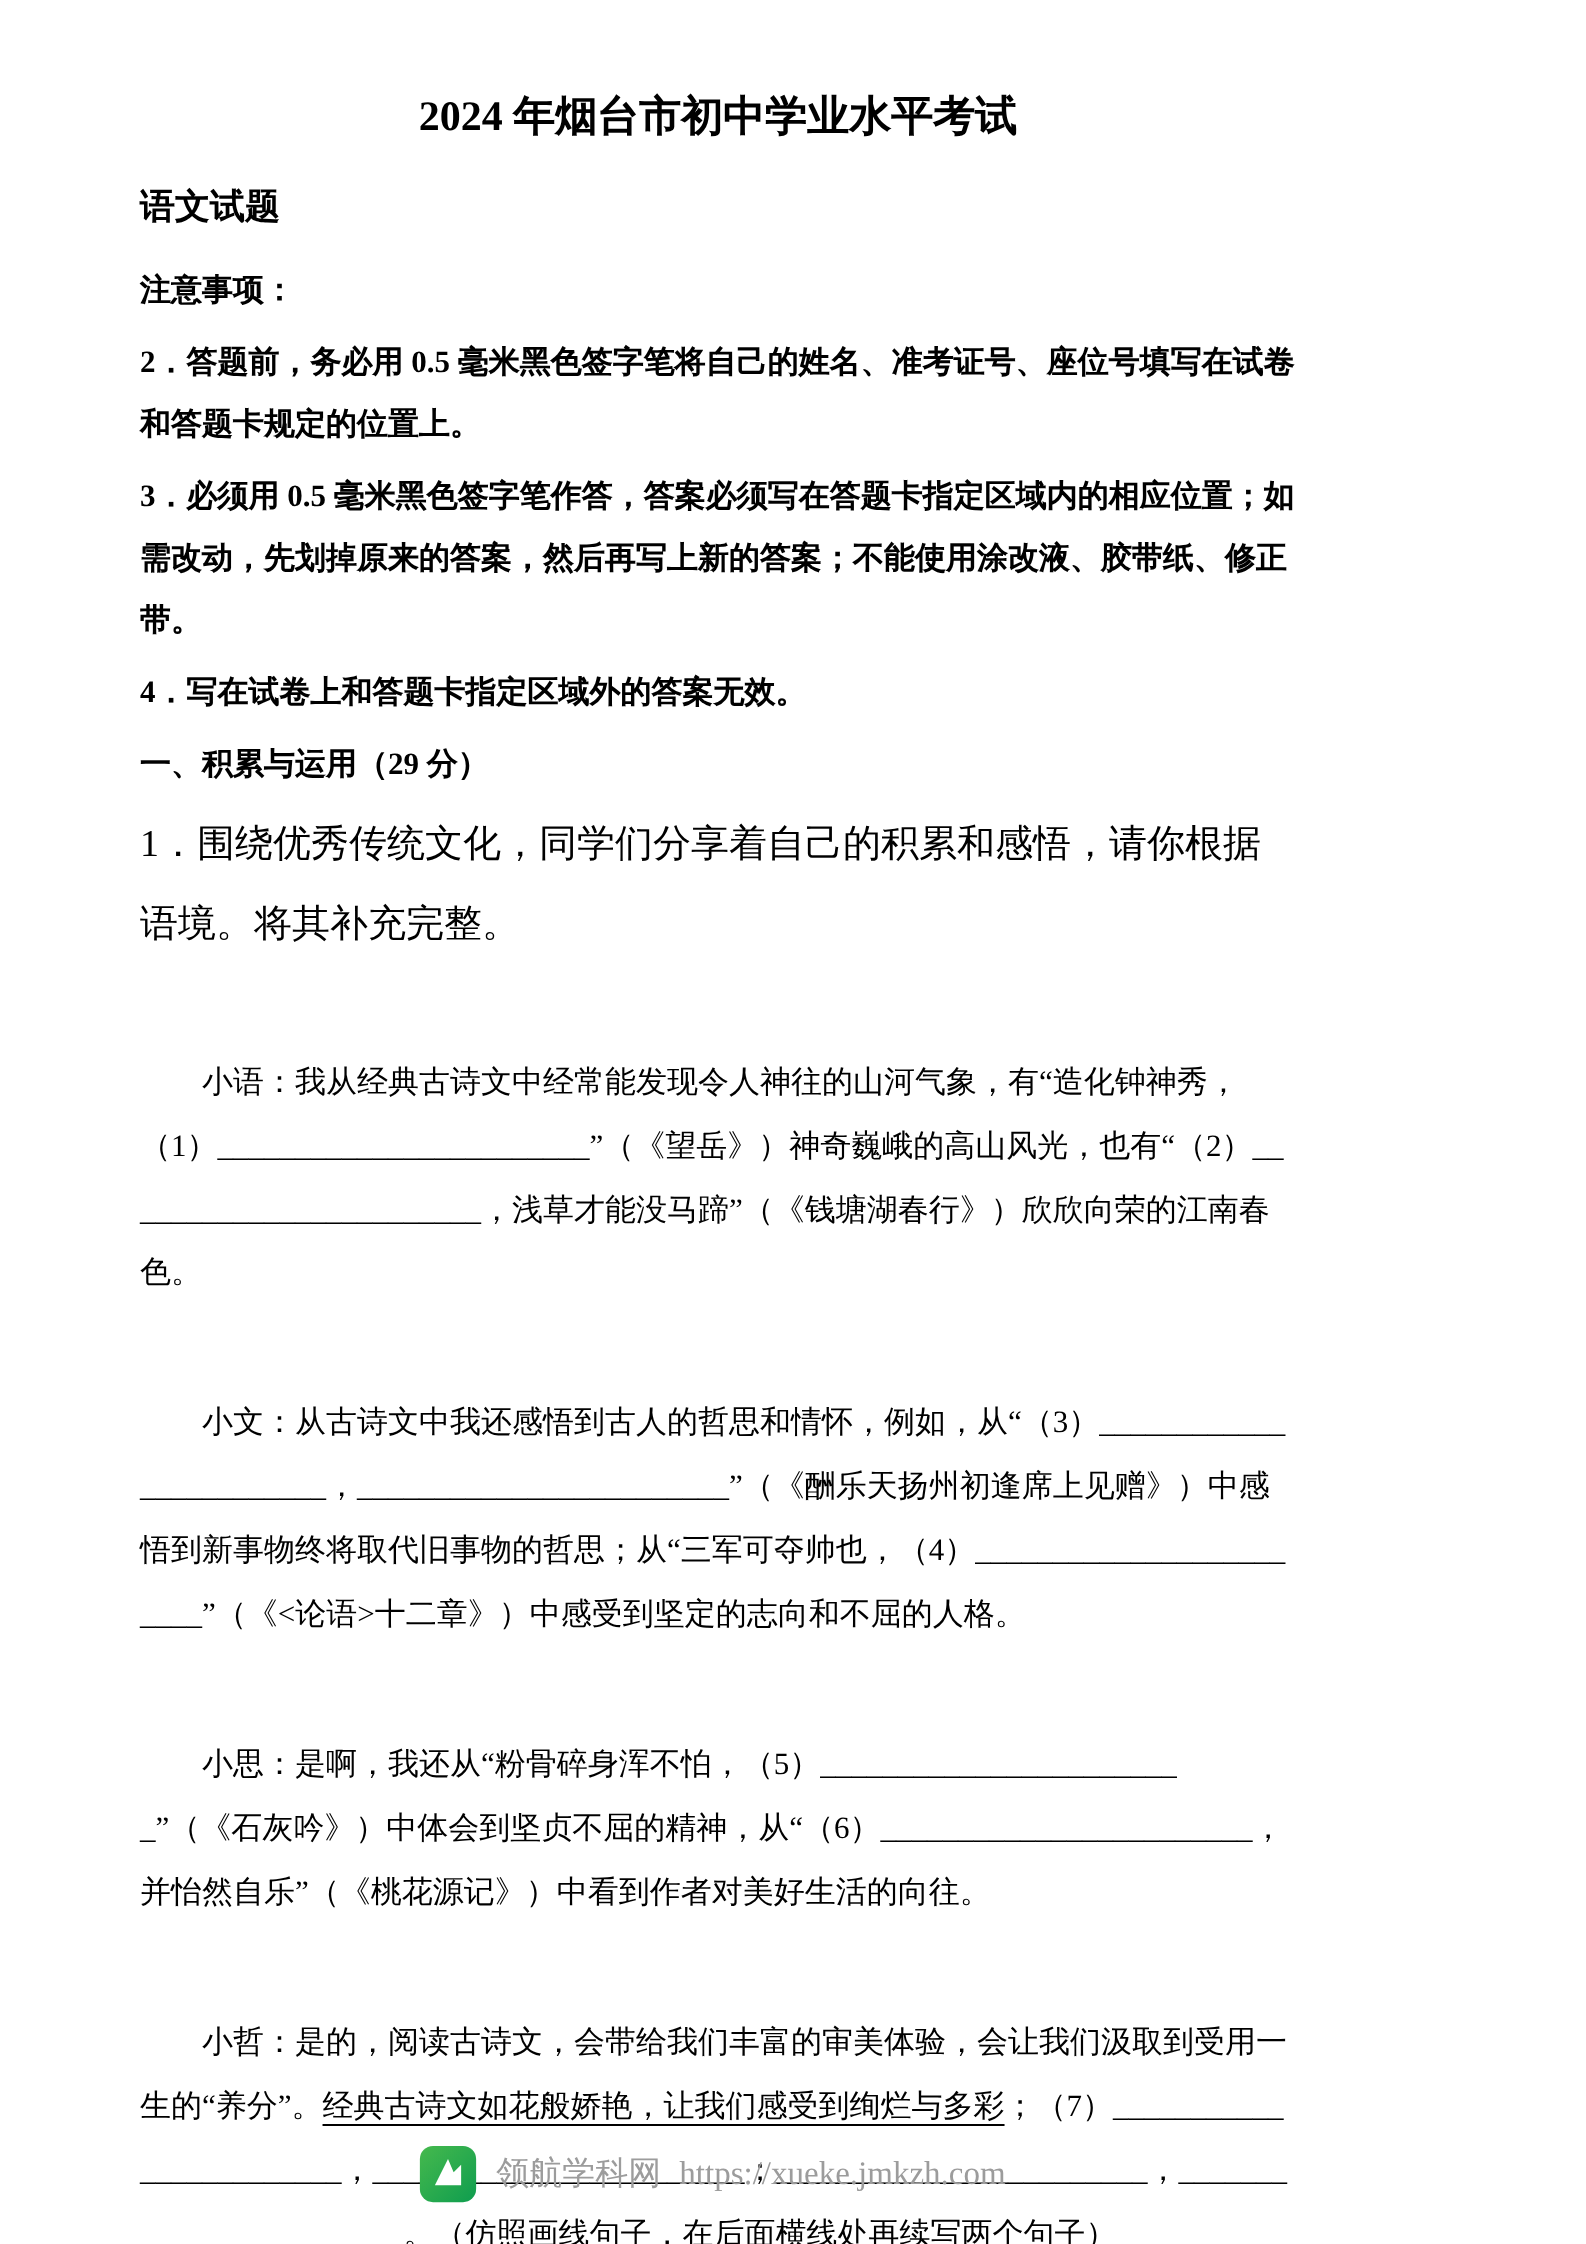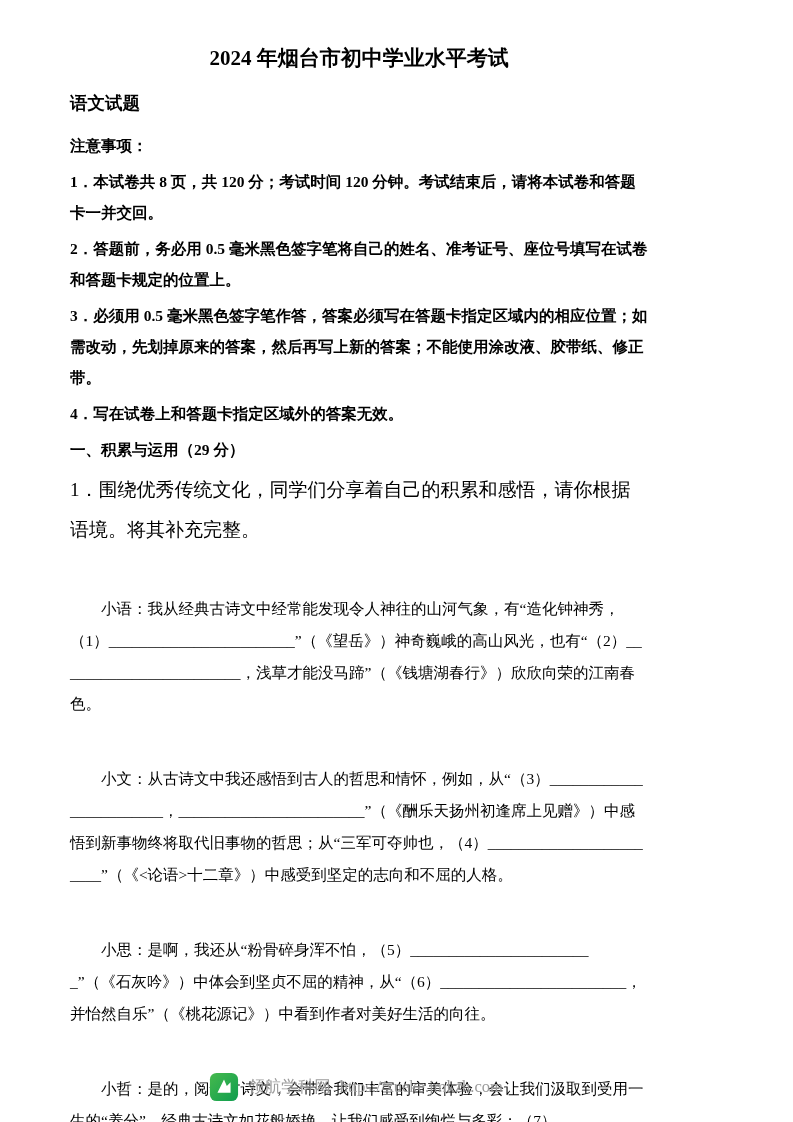--- a/index.html
+++ b/index.html
@@ -92,21 +92,20 @@
 </style>
 </head>
 <body>
 
 <div class="page">
 
   <h1 class="title">2024 年烟台市初中学业水平考试</h1>
   <h2 class="subtitle">语文试题</h2>
 
   <p class="notice-heading">注意事项：</p>
-  <p class="notice-item">1．本试卷共 8 页，共 120 分；考试时间 120 分钟。考试结束后，请将本试卷和答题卡一并交回。</p>
   <p class="notice-item">2．答题前，务必用 0.5 毫米黑色签字笔将自己的姓名、准考证号、座位号填写在试卷和答题卡规定的位置上。</p>
   <p class="notice-item">3．必须用 0.5 毫米黑色签字笔作答，答案必须写在答题卡指定区域内的相应位置；如需改动，先划掉原来的答案，然后再写上新的答案；不能使用涂改液、胶带纸、修正带。</p>
   <p class="notice-item">4．写在试卷上和答题卡指定区域外的答案无效。</p>
 
   <p class="section-heading">一、积累与运用（29 分）</p>
 
   <p class="stem">1．围绕优秀传统文化，同学们分享着自己的积累和感悟，请你根据语境。将其补充完整。</p>
 
   <p class="dialog">小语：我从经典古诗文中经常能发现令人神往的山河气象，有“造化钟神秀，（1）________________________”（《望岳》）神奇巍峨的高山风光，也有“（2）________________________，浅草才能没马蹄”（《钱塘湖春行》）欣欣向荣的江南春色。</p>
   <p class="dialog">小文：从古诗文中我还感悟到古人的哲思和情怀，例如，从“（3）________________________，________________________”（《酬乐天扬州初逢席上见赠》）中感悟到新事物终将取代旧事物的哲思；从“三军可夺帅也，（4）________________________”（《&lt;论语&gt;十二章》）中感受到坚定的志向和不屈的人格。</p>

